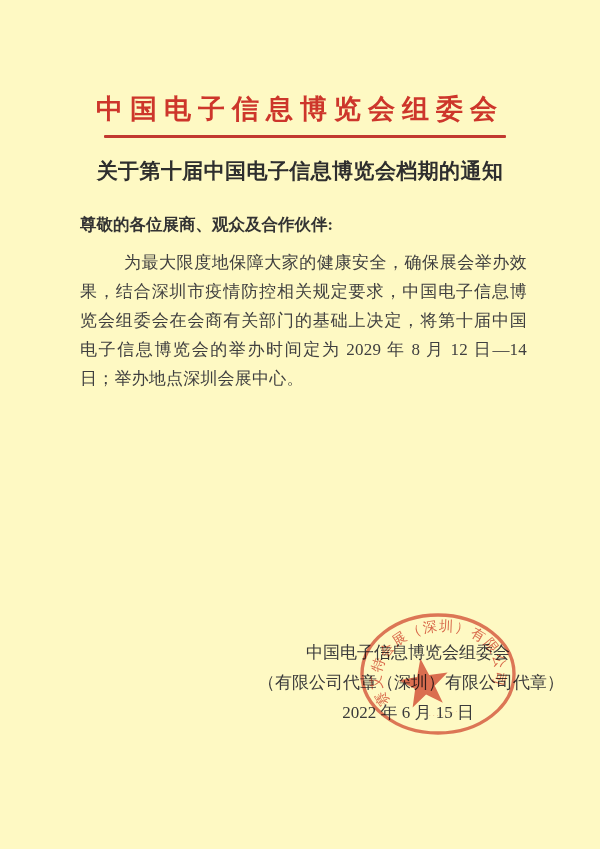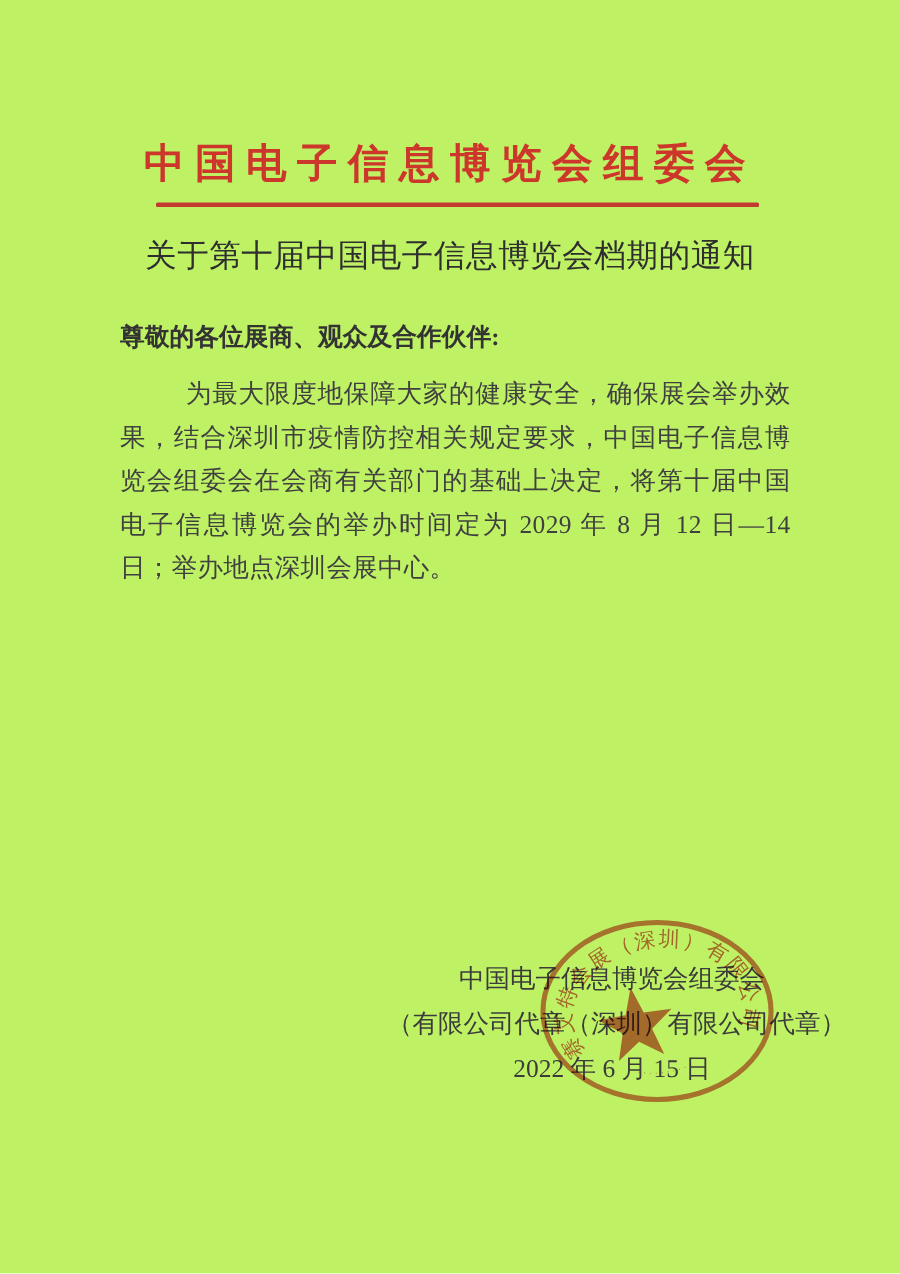--- a/index.html
+++ b/index.html
@@ -1,20 +1,20 @@
 <!DOCTYPE html>
 <html><head>
 <meta charset="utf-8">
 <style>
   html, body { margin: 0; padding: 0; background: #ffffff; }
   .page {
     position: relative;
     width: 600px;
     height: 849px;
-    background: #bef264;
+    background: #fef9c3;
     overflow: hidden;
     color: #3d3d3d;
     font-family: "Liberation Serif", "DejaVu Serif", serif;
   }
   .letterhead {
     position: absolute;
     top: 93px;
     left: 0;
     width: 600px;
     text-align: center;
@@ -36,21 +36,21 @@
     border-radius: 1px;
   }
   .subject {
     position: absolute;
     top: 157px;
     left: 0;
     width: 600px;
     margin: 0;
     text-align: center;
     font-family: "Liberation Sans", "DejaVu Sans", sans-serif;
-    font-weight: 400;
+    font-weight: 700;
     font-size: 21px;
     line-height: 27px;
     letter-spacing: 0.4px;
     color: #2e2e2e;
     white-space: nowrap;
   }
   .body-block {
     position: absolute;
     top: 210px;
     left: 80px;

